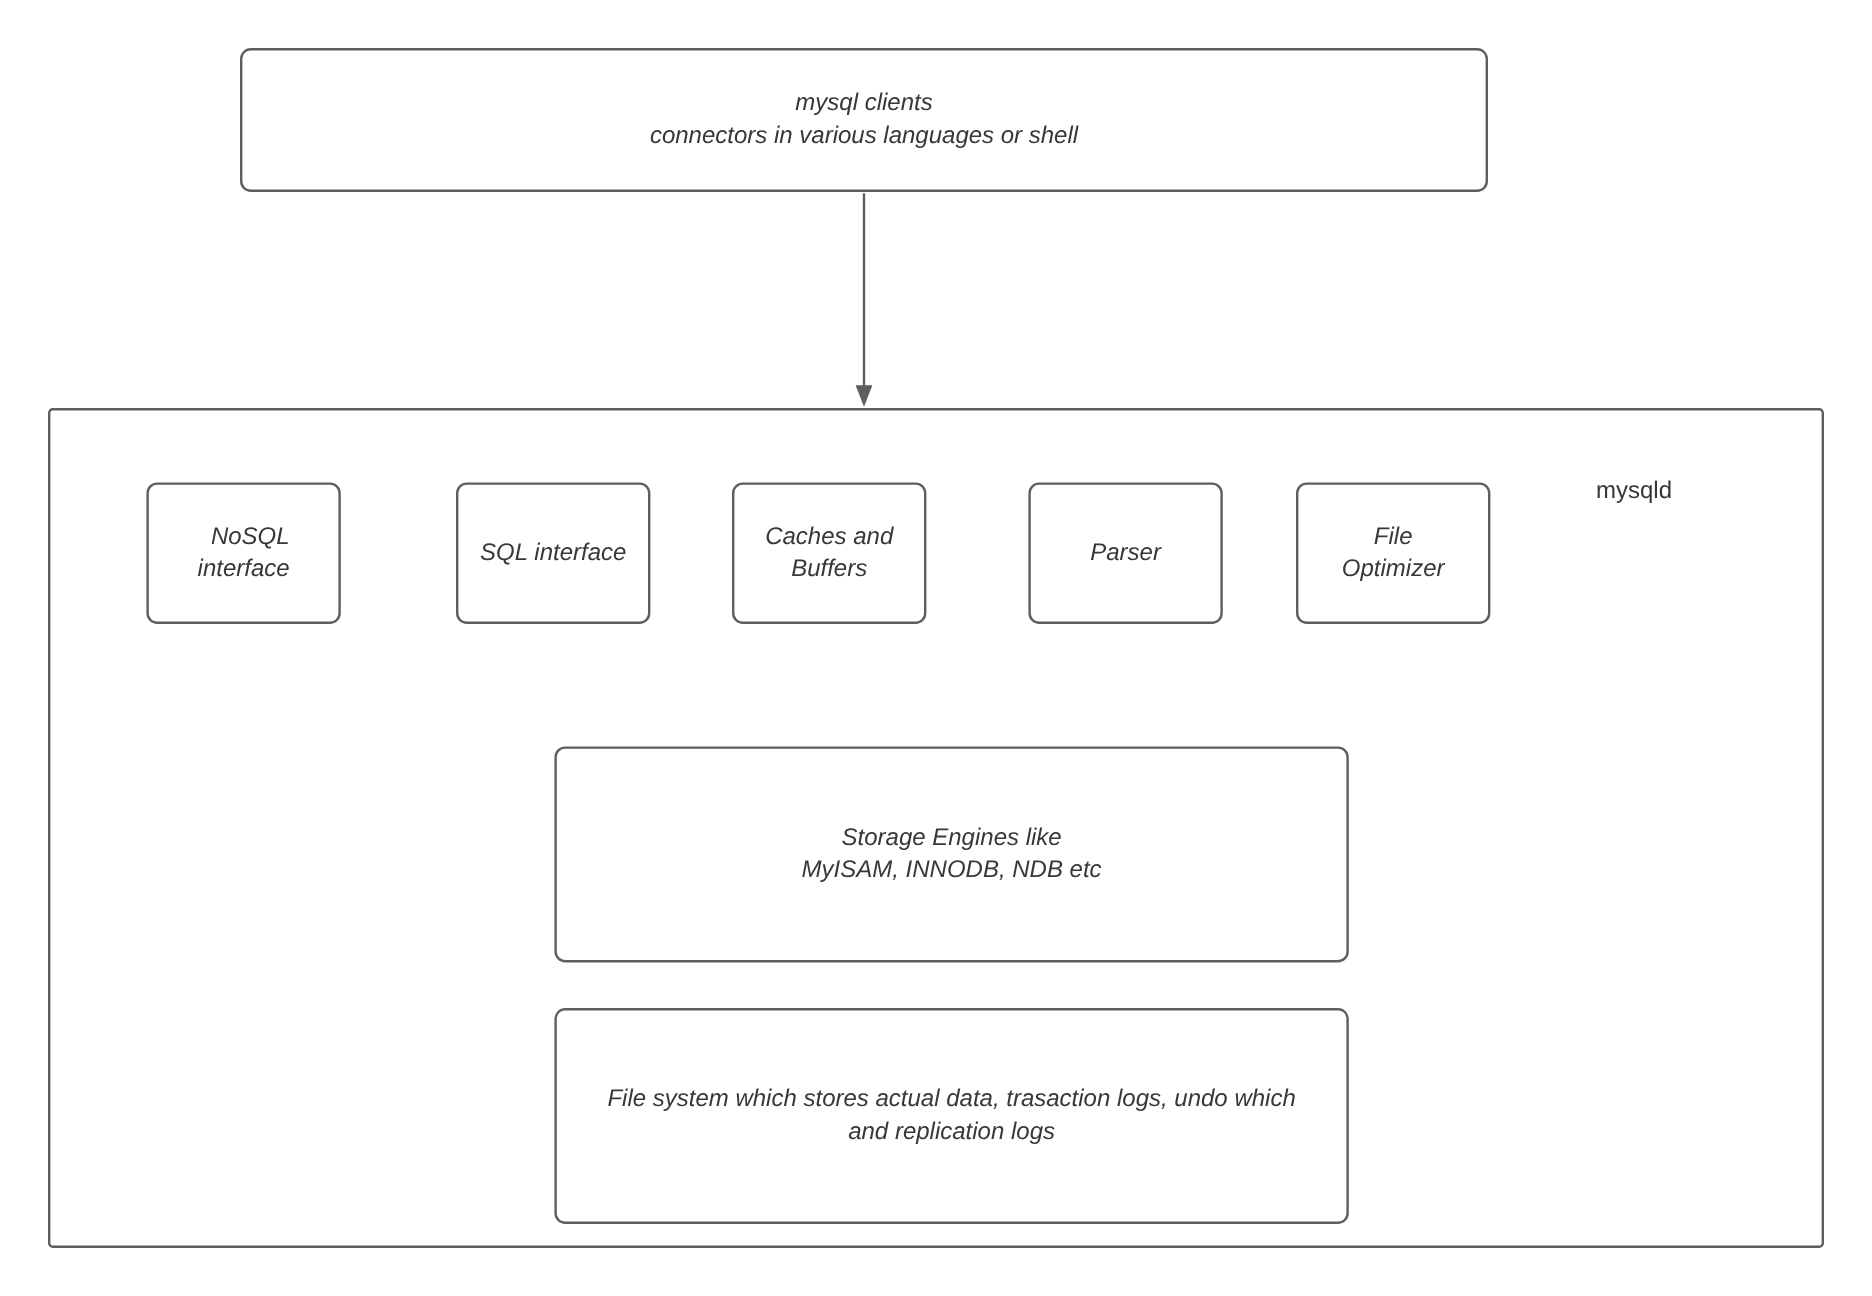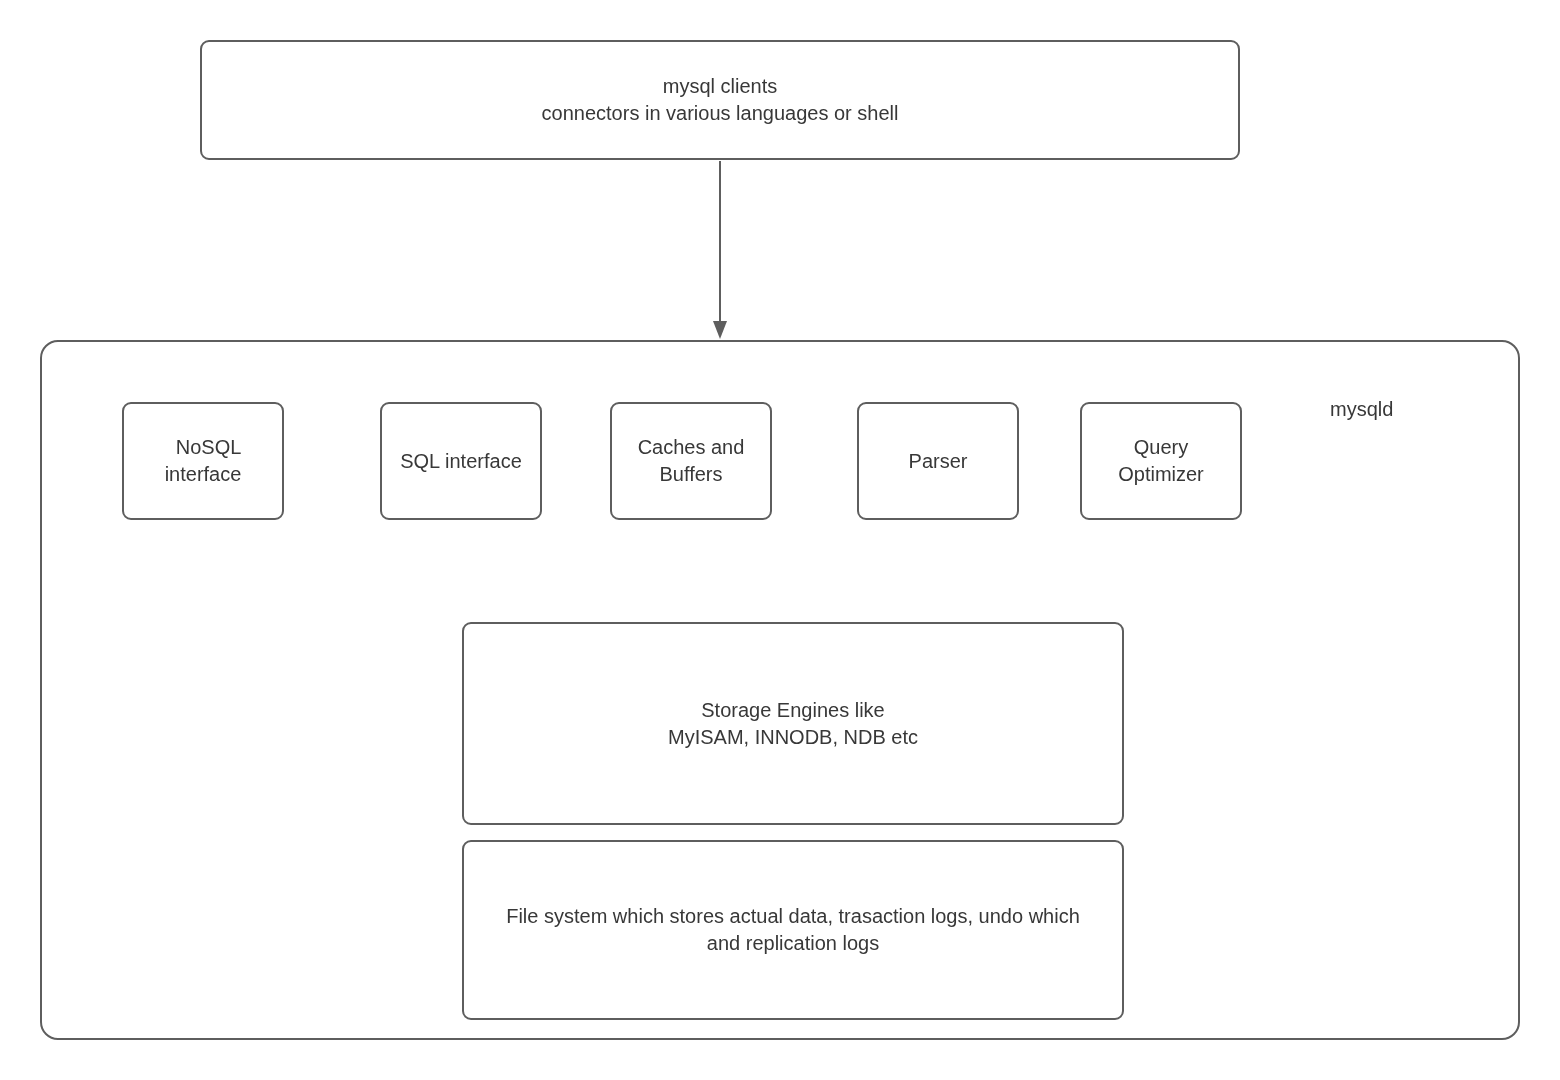--- a/index.html
+++ b/index.html
@@ -22,54 +22,55 @@
   }
   .box {
     position: absolute;
     border: 2px solid var(--border);
     border-radius: 9px;
     background: var(--canvas_bg);
     display: flex;
     align-items: center;
     justify-content: center;
     text-align: center;
+    font-style: italic;
   }
   .label {
     white-space: pre-line;
     font-size: 20px;
     line-height: 27px;
     color: var(--text);
   }
   
   .clients-box { left: 200px; top: 40px; width: 1040px; height: 120px; }
   
   .arrow { position: absolute; left: 708px; top: 161px; }
   
   .mysqld-box {
     position: absolute;
     left: 40px; top: 340px; width: 1480px; height: 700px;
     border: 2px solid var(--border);
-    border-radius: 18px;
+    border-radius: 4px;
     background: var(--canvas_bg);
   }
   .mysqld-label {
     position: absolute;
     left: 1288px; top: 56px;
     font-size: 20px;
     color: var(--text);
   }
   
   .comp { width: 162px; height: 118px; top: 60px; }
   .comp-0 { left: 80px; text-align: right; }
   .comp-1 { left: 338px; }
   .comp-2 { left: 568px; }
   .comp-3 { left: 815px; }
   .comp-4 { left: 1038px; }
   
-  .storage-box { left: 420px; top: 280px; width: 662px; height: 203px; }
+  .storage-box { left: 420px; top: 280px; width: 662px; height: 180px; }
   .filesystem-box { left: 420px; top: 498px; width: 662px; height: 180px; }
 </style>
 </head>
 <body>
 
 <div class="canvas">
 
   <div class="box clients-box">
     <span class="label">mysql clients
 connectors in various languages or shell</span>
@@ -96,21 +97,21 @@
 
     <div class="box comp comp-1">
       <span class="label">SQL interface</span>
     </div>
 
     <div class="box comp comp-3">
       <span class="label">Parser</span>
     </div>
 
     <div class="box comp comp-4">
-      <span class="label">Query
+      <span class="label">File
 Optimizer</span>
     </div>
 
     <div class="box storage-box">
       <span class="label">Storage Engines like
 MyISAM, INNODB, NDB etc</span>
     </div>
 
     <div class="box filesystem-box">
       <span class="label">File system which stores actual data, trasaction logs, undo which

